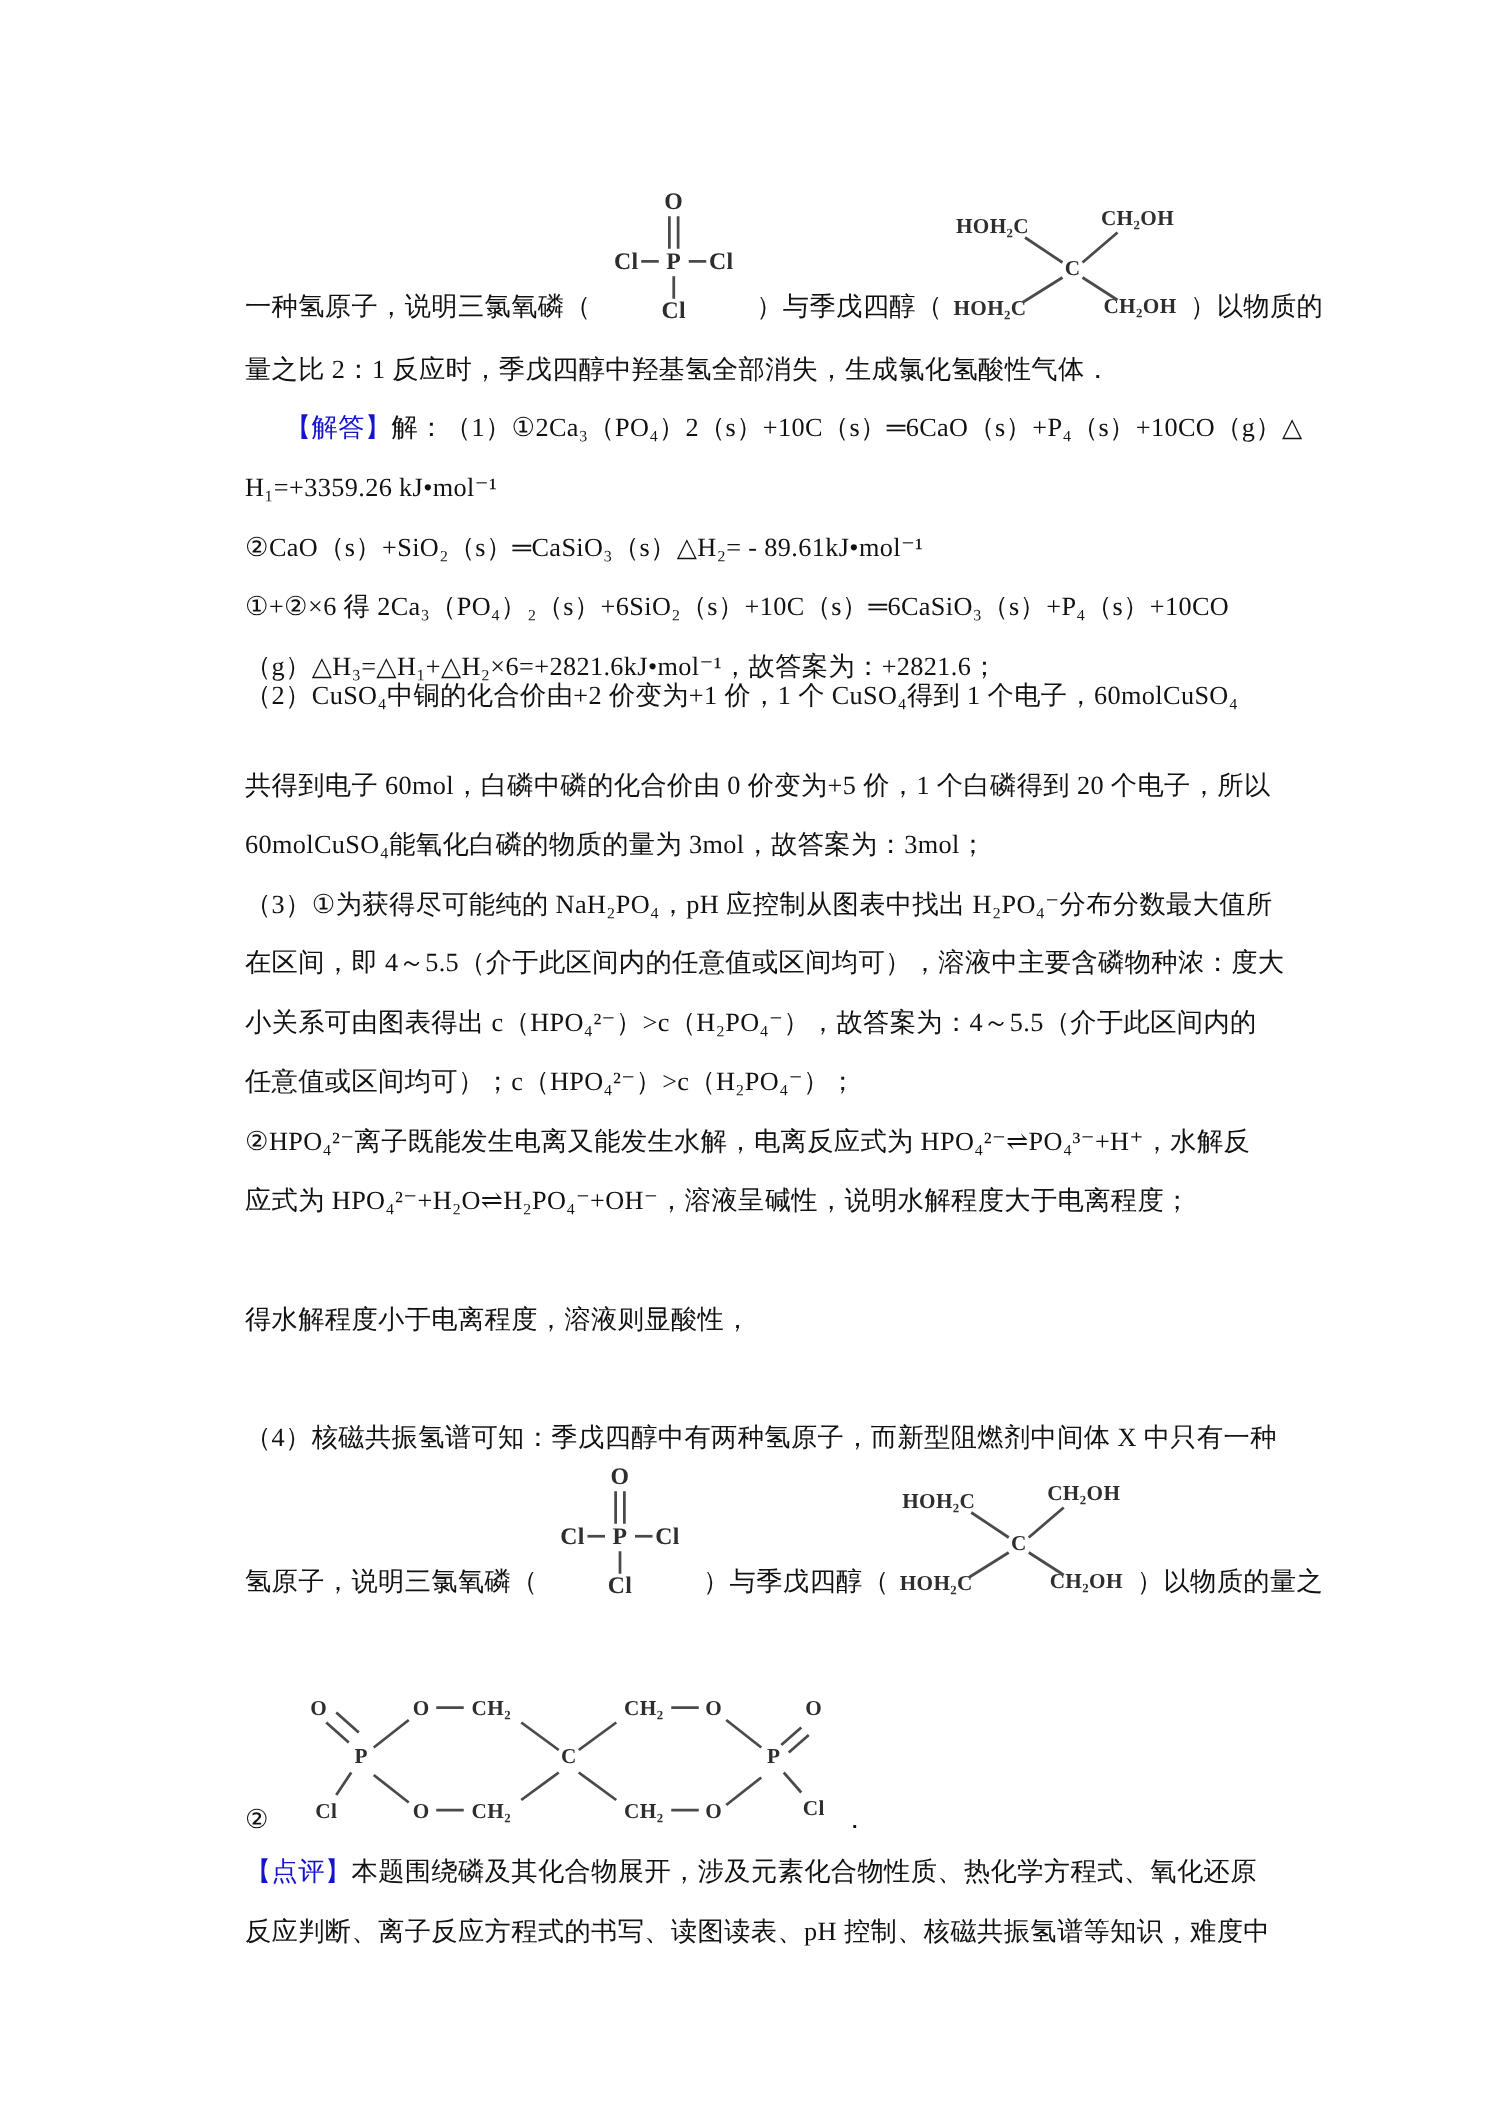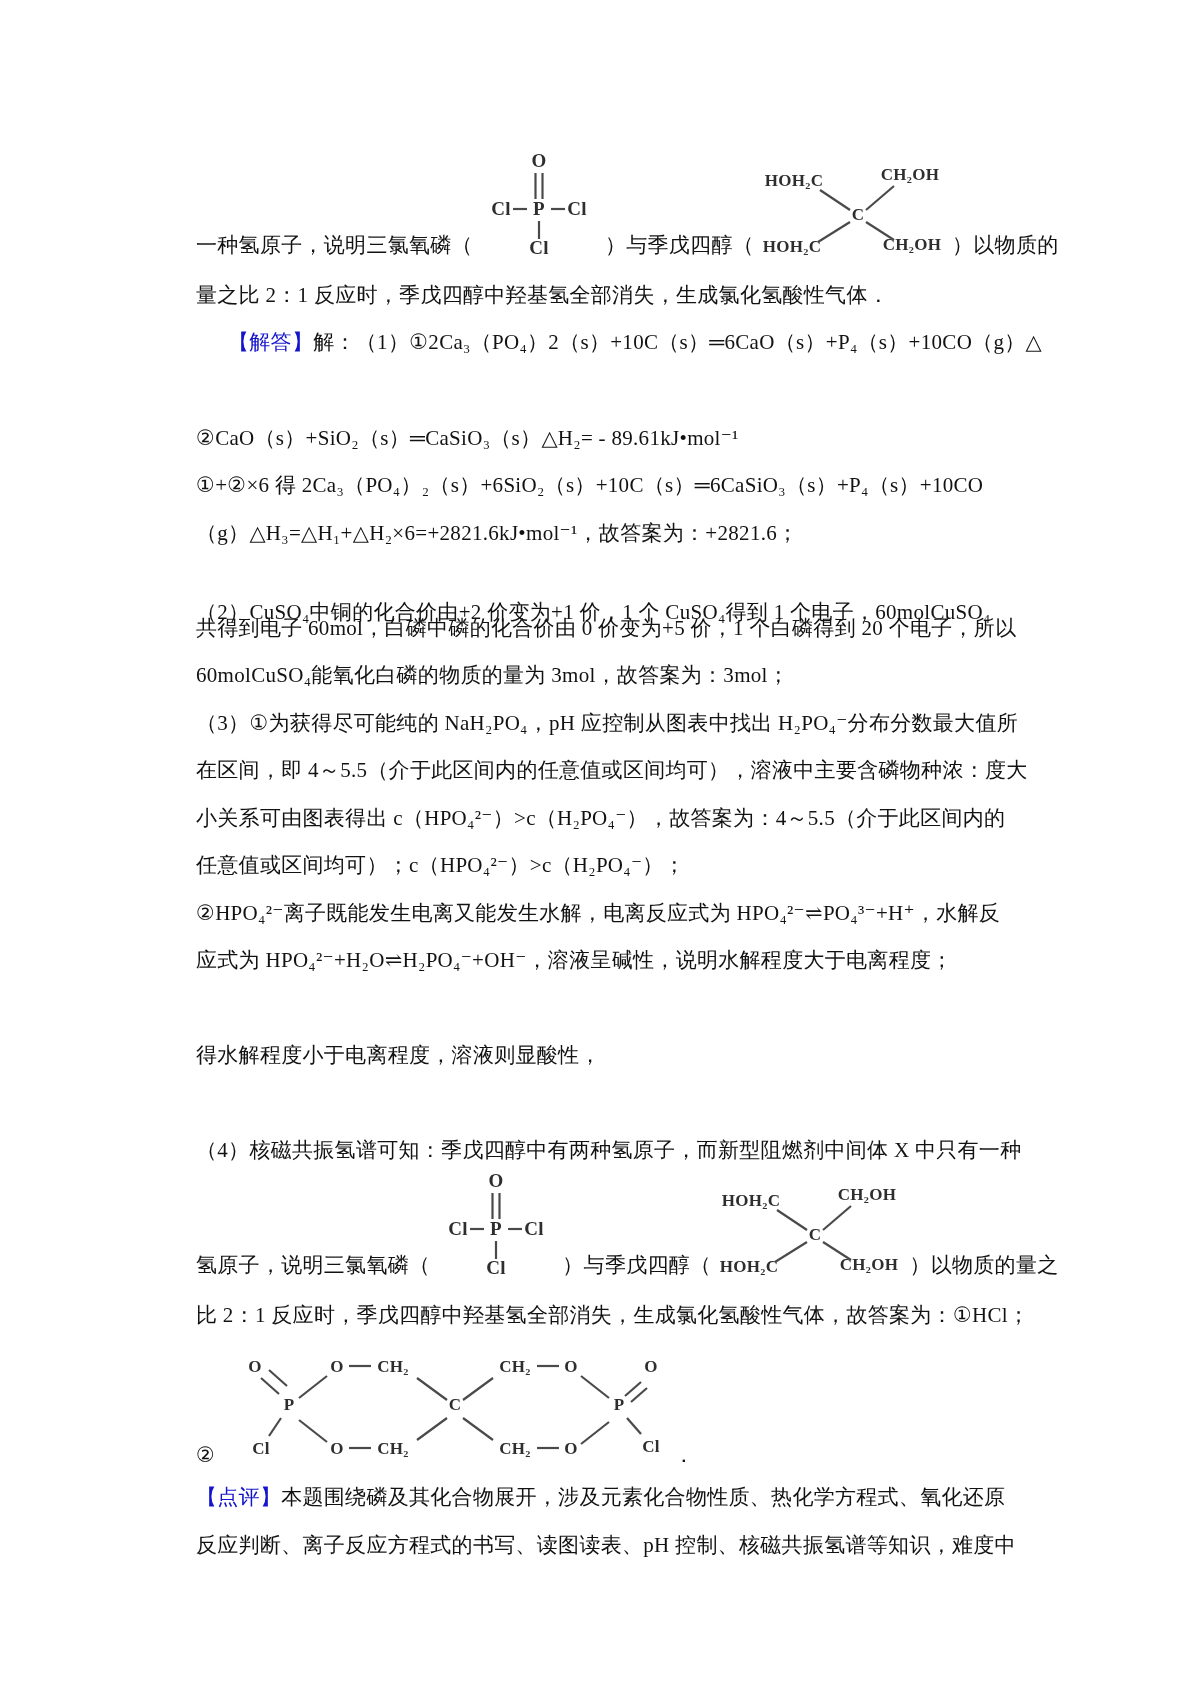--- a/index.html
+++ b/index.html
@@ -75,30 +75,33 @@
 
   <div class="line" style="top:271px">
       <span class="txt">量之比 2：1 反应时，季戊四醇中羟基氢全部消失，生成氯化氢酸性气体．</span>
     </div>
 
   <div class="line" style="top:318px">
     <span class="txt tag" style="color: rgb(20, 20, 204); margin-left: 32px;">【解答】</span>
       <span class="txt">解：（1）①2Ca₃（PO₄）2（s）+10C（s）═6CaO（s）+P₄（s）+10CO（g）△</span>
   </div>
 
+  <div class="line" style="top:366px">
+      <span class="txt">H₁=+3359.26 kJ•mol⁻¹</span>
+    </div>
   <div class="line" style="top:414px">
       <span class="txt">②CaO（s）+SiO₂（s）═CaSiO₃（s）△H₂= - 89.61kJ•mol⁻¹</span>
     </div>
   <div class="line" style="top:461px">
       <span class="txt">①+②×6 得 2Ca₃（PO₄）₂（s）+6SiO₂（s）+10C（s）═6CaSiO₃（s）+P₄（s）+10CO</span>
     </div>
   <div class="line" style="top:509px">
       <span class="txt">（g）△H₃=△H₁+△H₂×6=+2821.6kJ•mol⁻¹，故答案为：+2821.6；</span>
     </div>
-  <div class="line" style="top:588px">
+  <div class="line" style="top:532px">
       <span class="txt">（2）CuSO₄中铜的化合价由+2 价变为+1 价，1 个 CuSO₄得到 1 个电子，60molCuSO₄</span>
     </div>
   <div class="line" style="top:604px">
       <span class="txt">共得到电子 60mol，白磷中磷的化合价由 0 价变为+5 价，1 个白磷得到 20 个电子，所以</span>
     </div>
   <div class="line" style="top:651px">
       <span class="txt">60molCuSO₄能氧化白磷的物质的量为 3mol，故答案为：3mol；</span>
     </div>
   <div class="line" style="top:699px">
       <span class="txt">（3）①为获得尽可能纯的 NaH₂PO₄，pH 应控制从图表中找出 H₂PO₄⁻分布分数最大值所</span>
@@ -147,23 +150,20 @@
       <text x="34" y="94" text-anchor="middle" font-size="17">HOH₂C</text>
       <text x="154" y="92" text-anchor="middle" font-size="17">CH₂OH</text>
       <line class="bond" x1="62" y1="32" x2="92" y2="52"></line>
       <line class="bond" x1="108" y1="52" x2="136" y2="28"></line>
       <line class="bond" x1="60" y1="84" x2="92" y2="64"></line>
       <line class="bond" x1="108" y1="64" x2="136" y2="82"></line>
     </svg>
     <span class="txt">）以物质的量之</span>
   </div>
 
-  <div class="line" style="top:1291px">
-      <span class="txt">比 2：1 反应时，季戊四醇中羟基氢全部消失，生成氯化氢酸性气体，故答案为：①HCl；</span>
-    </div>
 
   <div class="line tall" style="top:1338px;height:132px;">
     <span class="circ-label">②</span>
     <svg class="struct s-spiro" width="440" height="128" viewBox="0 0 440 128">
 
       <text x="30" y="30" text-anchor="middle" font-size="17">O</text>
       <line class="bond" x1="36" y1="36" x2="54" y2="52"></line>
       <line class="bond" x1="44" y1="28" x2="62" y2="44"></line>
       <text x="64" y="68" text-anchor="middle" font-size="17">P</text>
 

